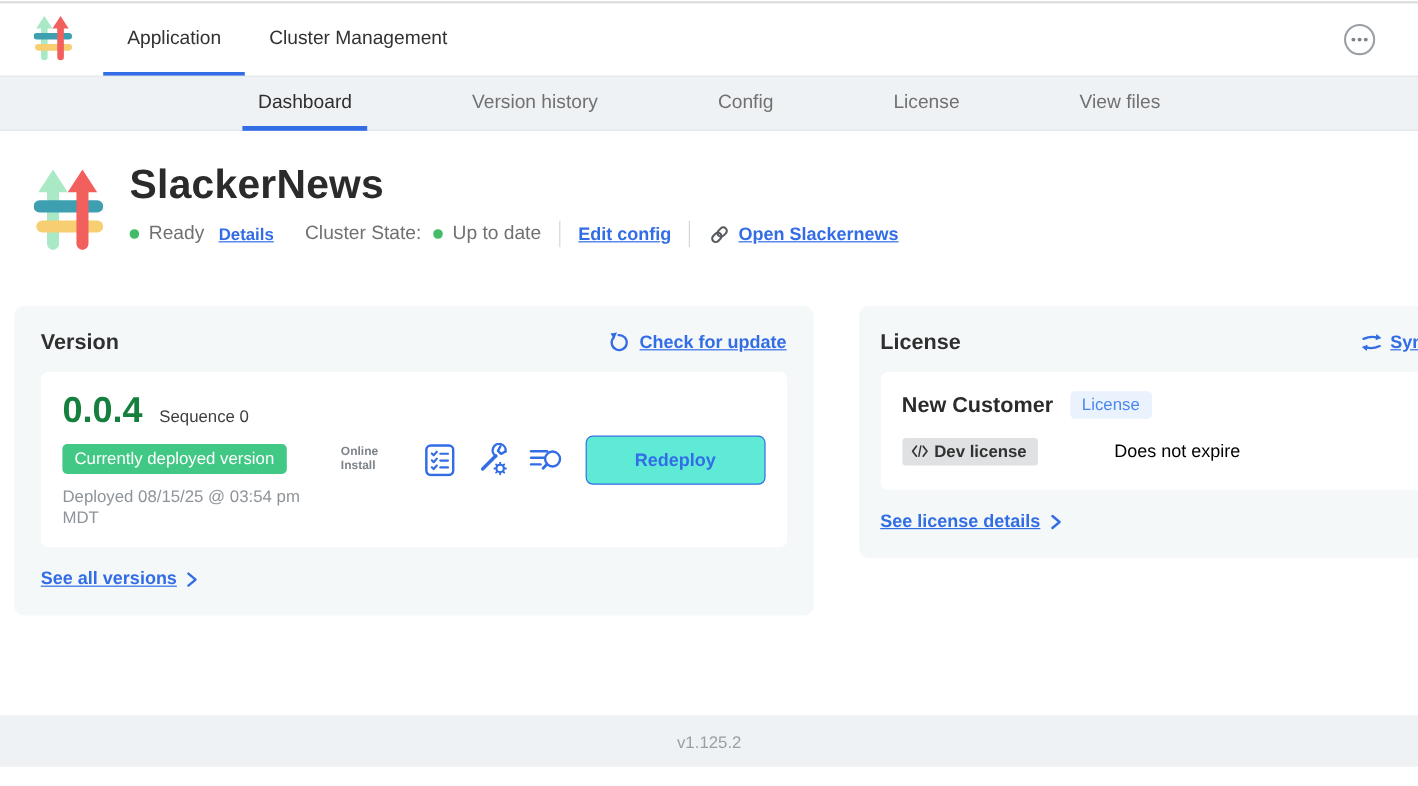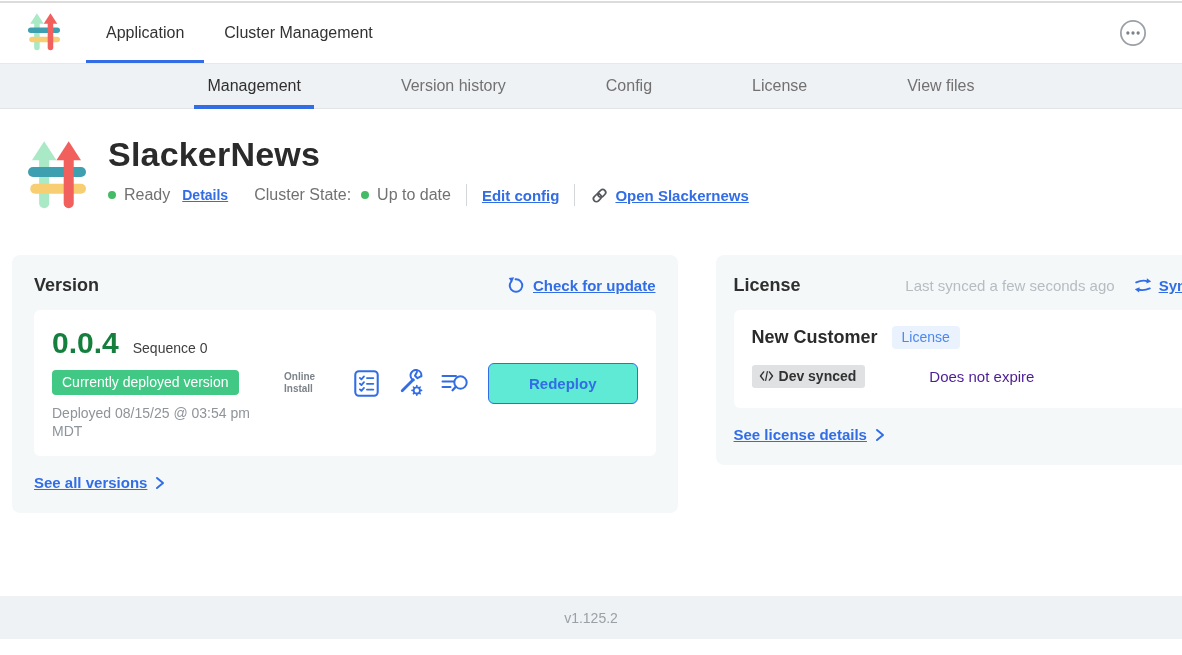--- a/index.html
+++ b/index.html
@@ -70,21 +70,21 @@
   .redeploy-btn { background:#5eead4; border:1.5px solid #326DE6; color:#326DE6; font-weight:bold; font-size:15px; padding:11px 40px; border-radius:6px; cursor:pointer; font-family:inherit; }
   .card-bottom-link { margin-top:18px; display:flex; align-items:center; gap:8px; }
   .card-bottom-link .link { font-size:15px; }
 
   .license-inner { min-height:91px; padding-bottom:20px; }
   .cust-row { display:flex; align-items:center; }
   .cust-name { font-size:18px; font-weight:bold; color:#2b2b2b; }
   .channel-badge { margin-left:14px; background:#eaf2fd; color:#4c87ee; font-size:14px; padding:3px 10px 4px; border-radius:4px; }
   .lic-row { display:flex; align-items:center; margin-top:16px; }
   .lic-type-badge { display:flex; align-items:center; gap:5px; background:#dfe1e3; color:#323232; font-size:14px; font-weight:bold; padding:3px 9px 4px 7px; border-radius:3px; }
-  .expiry { font-size:15px; color:#4c1d95; margin-left:16px;padding-left:48px; }
+  .expiry { font-size:15px; color:#000000; margin-left:16px;padding-left:48px; }
 
   
   .footer { position:absolute; left:0; right:0; bottom:16px; height:43px; background:#eff2f4; display:flex; align-items:center; justify-content:center; font-size:14px; color:#9aa0a5; }
 </style>
 </head>
 <body>
 
 <div class="page">
 
   <div class="top-hairline"></div>
@@ -114,21 +114,21 @@
         <circle cx="12" cy="12" r="10.4" fill="none" stroke="#9aa0a5" stroke-width="1.5"></circle>
         <circle cx="7.6" cy="12" r="1.4" fill="#7c8287"></circle>
         <circle cx="12" cy="12" r="1.4" fill="#7c8287"></circle>
         <circle cx="16.4" cy="12" r="1.4" fill="#7c8287"></circle>
       </svg>
     </button>
   </div>
 
   <div class="subnav">
     <div class="sub-tab active">
-        <span>Management</span>
+        <span>Dashboard</span>
       </div>
     <div class="sub-tab">
         <span>Version history</span>
       </div>
     <div class="sub-tab">
         <span>Config</span>
       </div>
     <div class="sub-tab">
         <span>License</span>
       </div>
@@ -249,21 +249,20 @@
         <svg width="10" height="14" viewBox="0 0 10 14">
           <polyline points="2,2 8,7 2,12" fill="none" stroke="#326DE6" stroke-width="2" stroke-linecap="round" stroke-linejoin="round"></polyline>
         </svg>
       </div>
     </div>
 
     <div class="card license">
       <div class="card-head">
         <span class="card-title">License</span>
         <span class="head-right">
-          <span class="synced-text">Last synced a few seconds ago</span>
           <span class="open-link-wrap">
             <svg width="20" height="17" viewBox="0 0 20 17">
               <path d="M3.2 5.4 Q 9.5 2.6 14.6 4.3" fill="none" stroke="#326DE6" stroke-width="1.9" stroke-linecap="round"></path>
               <path d="M13.9 1.3 L18.2 4.6 L13.4 6.6 Z" fill="#326DE6"></path>
               <path d="M16.8 11.4 Q 10.5 14.2 5.4 12.5" fill="none" stroke="#326DE6" stroke-width="1.9" stroke-linecap="round"></path>
               <path d="M6.1 15.5 L1.8 12.2 L6.6 10.2 Z" fill="#326DE6"></path>
             </svg>
             <span class="link head-link">Sync license</span>
           </span>
         </span>
@@ -274,21 +273,21 @@
           <span class="cust-name">New Customer</span>
           <span class="channel-badge">License</span>
         </div>
         <div class="lic-row">
           <span class="lic-type-badge">
             <svg width="15" height="12" viewBox="0 0 16 12">
               <polyline points="5,1.6 1.6,6 5,10.4" fill="none" stroke="#323232" stroke-width="1.5" stroke-linecap="round" stroke-linejoin="round"></polyline>
               <polyline points="11,1.6 14.4,6 11,10.4" fill="none" stroke="#323232" stroke-width="1.5" stroke-linecap="round" stroke-linejoin="round"></polyline>
               <line x1="8.9" y1="1.4" x2="7.1" y2="10.6" stroke="#323232" stroke-width="1.3" stroke-linecap="round"></line>
             </svg>
-            <span>Dev synced</span>
+            <span>Dev license</span>
           </span>
           <span class="expiry">Does not expire</span>
         </div>
       </div>
 
       <div class="card-bottom-link">
         <span class="link">See license details</span>
         <svg width="10" height="14" viewBox="0 0 10 14">
           <polyline points="2,2 8,7 2,12" fill="none" stroke="#326DE6" stroke-width="2" stroke-linecap="round" stroke-linejoin="round"></polyline>
         </svg>

